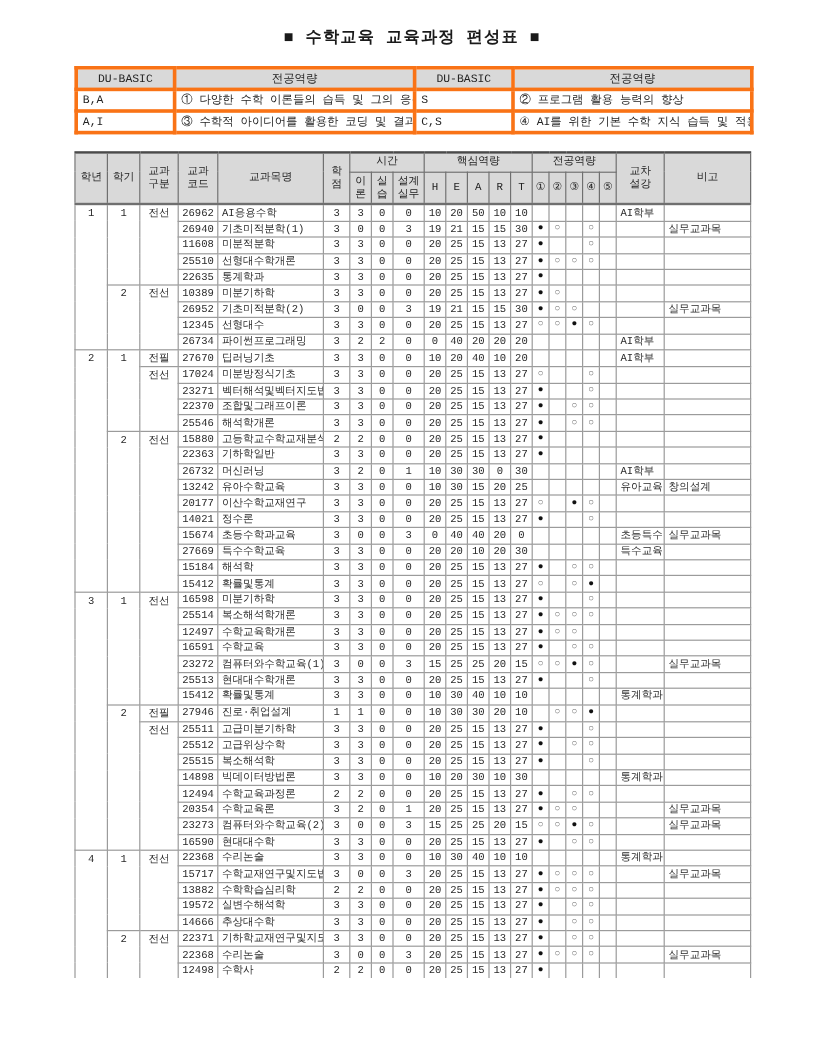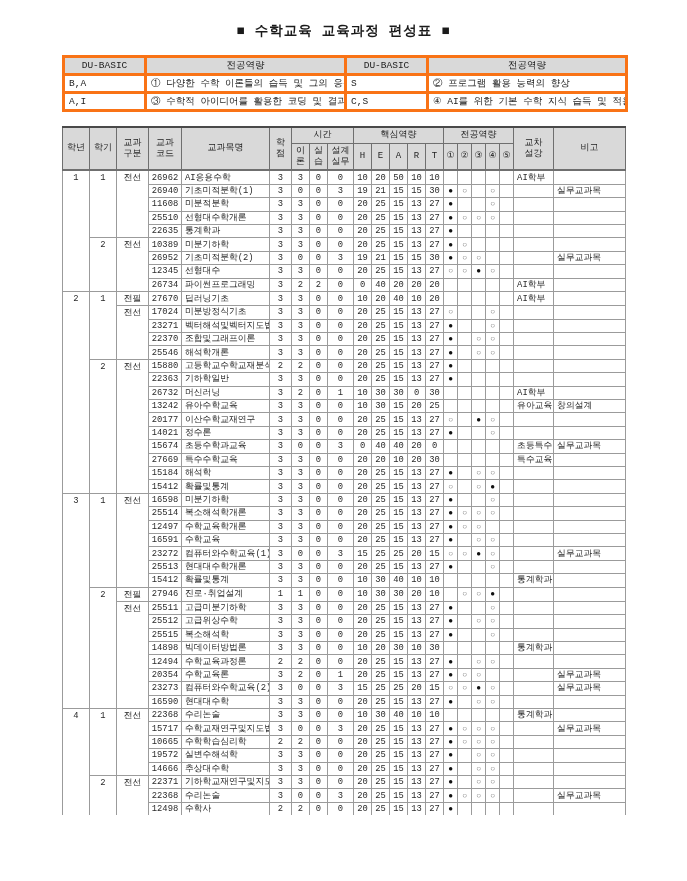--- a/index.html
+++ b/index.html
@@ -999,21 +999,21 @@
           <td data-name="core-competency-cell">27</td>
           <td class="comp filled" data-name="major-competency-cell">●</td>
           <td class="comp open" data-name="major-competency-cell">○</td>
           <td class="comp open" data-name="major-competency-cell">○</td>
           <td class="comp open" data-name="major-competency-cell">○</td>
           <td class="comp" data-name="major-competency-cell"></td>
           <td class="l" data-name="cross-listing-cell"></td>
           <td class="l" data-name="remark-cell">실무교과목</td>
         </tr>
         <tr data-name="course-row">
-          <td data-name="course-code-cell">10665</td>
+          <td data-name="course-code-cell">13882</td>
           <td class="l" data-name="course-name-cell">수학학습심리학</td>
           <td data-name="credit-cell">2</td>
           <td data-name="theory-hours-cell">2</td>
           <td data-name="practice-hours-cell">0</td>
           <td data-name="design-hours-cell">0</td>
           <td data-name="core-competency-cell">20</td>
           <td data-name="core-competency-cell">25</td>
           <td data-name="core-competency-cell">15</td>
           <td data-name="core-competency-cell">13</td>
           <td data-name="core-competency-cell">27</td>

